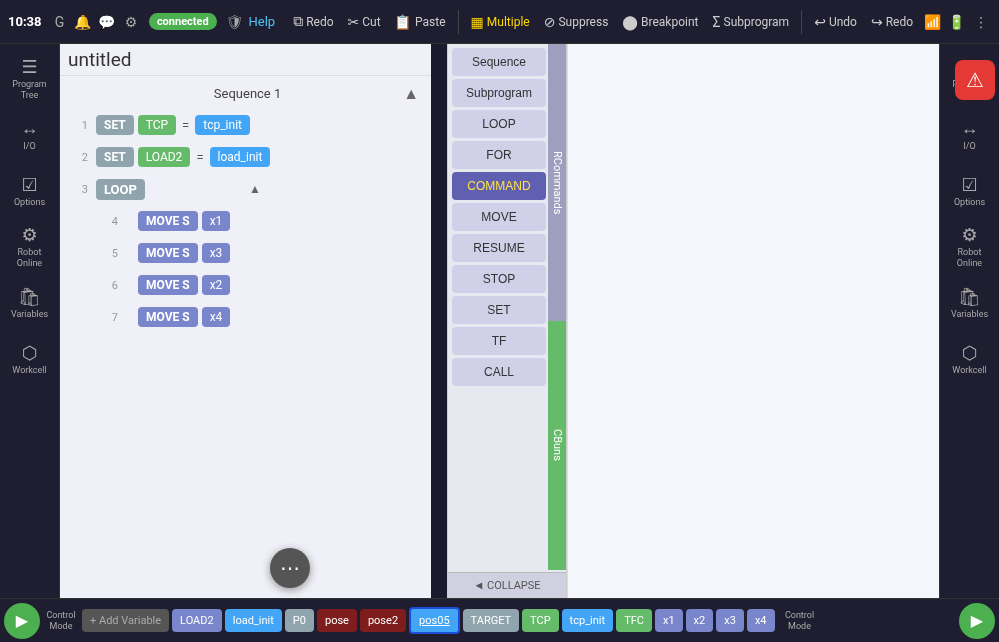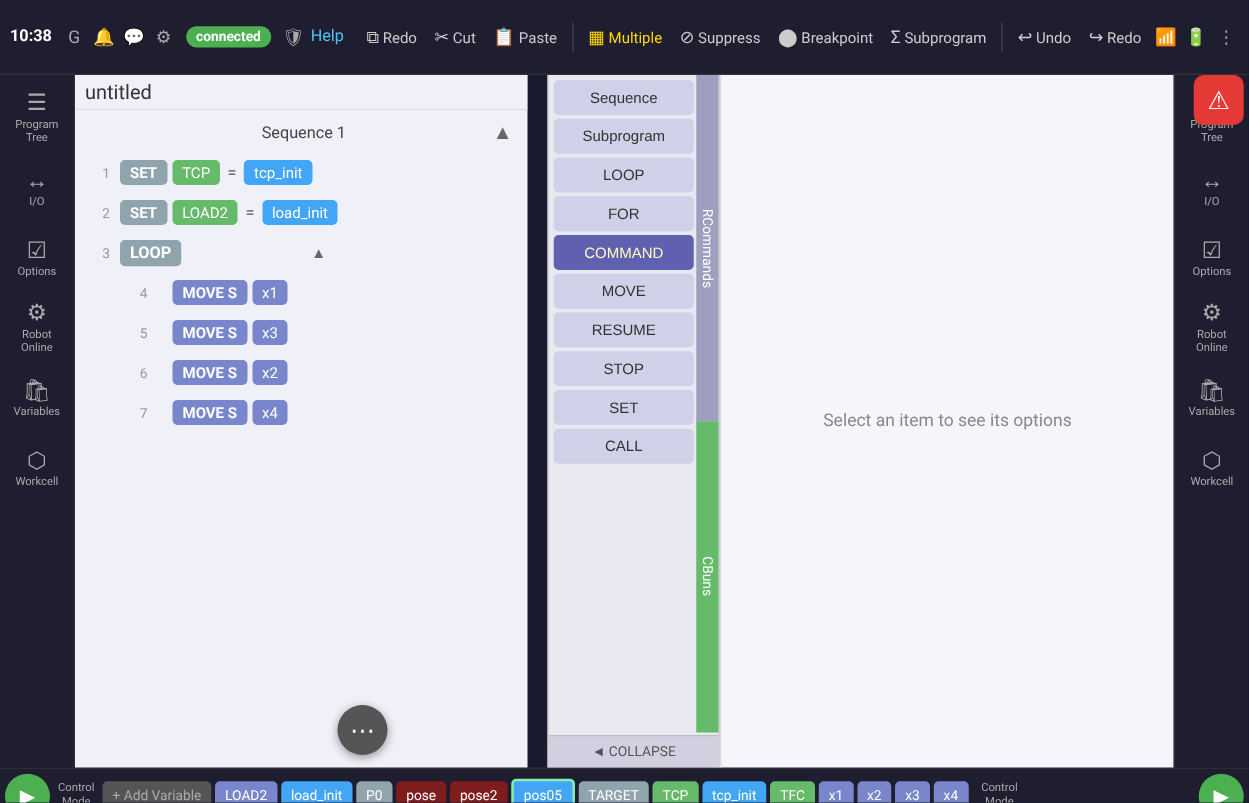--- a/index.html
+++ b/index.html
@@ -11,21 +11,21 @@
       font-size: 12px;
       overflow: hidden;
       color: #fff;
     }
 
     
     .top-bar {
       display: flex;
       align-items: center;
       background: #1e1e30;
-      height: 60px;
+      height: 44px;
       padding: 0 8px;
       gap: 4px;
       border-bottom: 1px solid #333;
     }
     .top-bar-time {
       color: #fff;
       font-size: 13px;
       font-weight: bold;
       margin-right: 4px;
     }
@@ -112,21 +112,21 @@
       flex: 1;
       background: #f0f0f8;
       display: flex;
       flex-direction: column;
       overflow: hidden;
       position: relative;
     }
     .program-header {
       background: #f0f0f8;
       padding: 4px 8px;
-      font-size: 16px;
+      font-size: 19px;
       color: #333;
       border-bottom: 1px solid #ddd;
     }
 
     .sequence-container {
       flex: 1;
       overflow-y: auto;
       padding: 4px;
     }
 
@@ -193,21 +193,21 @@
       color: #fff;
       border-radius: 4px;
       padding: 3px 8px;
       font-size: 12px;
     }
     .eq-sign { color: #555; font-size: 13px; padding: 0 2px; }
     .indent { margin-left: 30px; }
 
     
     .command-panel {
-      width: 138px;
+      width: 120px;
       background: #e8e8f0;
       border-left: 1px solid #ccc;
       border-right: 1px solid #ccc;
       display: flex;
       flex-direction: column;
       overflow: hidden;
       position: relative;
       margin-left: 16px;
     }
     .command-list {
@@ -222,21 +222,21 @@
       background: #d0d0e8;
       border: none;
       border-radius: 4px;
       padding: 7px 4px;
       font-size: 12px;
       color: #333;
       cursor: pointer;
       text-align: center;
       width: 100%;
     }
-    .command-btn.active { background: #6060b0; color: #fef9c3; }
+    .command-btn.active { background: #6060b0; color: #fde047; }
     .rcommands-tab {
       writing-mode: vertical-rl;
       text-orientation: mixed;
       background: #9e9ebf;
       color: #fff;
       font-size: 11px;
       padding: 8px 4px;
       cursor: pointer;
       position: absolute;
       right: 0;
@@ -339,21 +339,21 @@
       font-size: 11px;
       color: #fff;
       cursor: pointer;
       white-space: nowrap;
     }
     .bt-purple { background: #7986cb; }
     .bt-green { background: #66bb6a; }
     .bt-blue { background: #42a5f5; }
     .bt-gray { background: #90a4ae; }
     .bt-light { background: #7f1d1d; }
-    .bt-selected { border: 2px solid #86efac; }
+    .bt-selected { border: 2px solid #1d4ed8; text-decoration: underline; }
     .play-btn {
       width: 36px;
       height: 36px;
       background: #4caf50;
       border-radius: 50%;
       display: flex;
       align-items: center;
       justify-content: center;
       color: #fff;
       font-size: 16px;
@@ -569,33 +569,33 @@
     <div class="command-list" style="padding-right: 20px;">
       <button class="command-btn">Sequence</button>
       <button class="command-btn">Subprogram</button>
       <button class="command-btn">LOOP</button>
       <button class="command-btn">FOR</button>
       <button class="command-btn active">COMMAND</button>
       <button class="command-btn">MOVE</button>
       <button class="command-btn">RESUME</button>
       <button class="command-btn">STOP</button>
       <button class="command-btn">SET</button>
+      <button class="command-btn">TF</button>
       <button class="command-btn">CALL</button>
     </div>
     <div class="rcommands-tab">
       <span>RCommands</span>
     </div>
     <div class="cbuns-tab">
       <span>CBuns</span>
     </div>
     <div class="collapse-panel-btn">◄ COLLAPSE</div>
   </div>
 
   <div class="options-area">
-    <span>Select an item to see its options</span>
 
     <div class="alert-icon" style="position:absolute; top:60px; right:4px;">
       <span>⚠</span>
     </div>
   </div>
 
   <div class="right-sidebar">
     <div class="sidebar-item">
       <span class="icon">☰</span>
       <span style="font-size:9px;text-align:center;line-height:1.2">Program<br>Tree</span>

